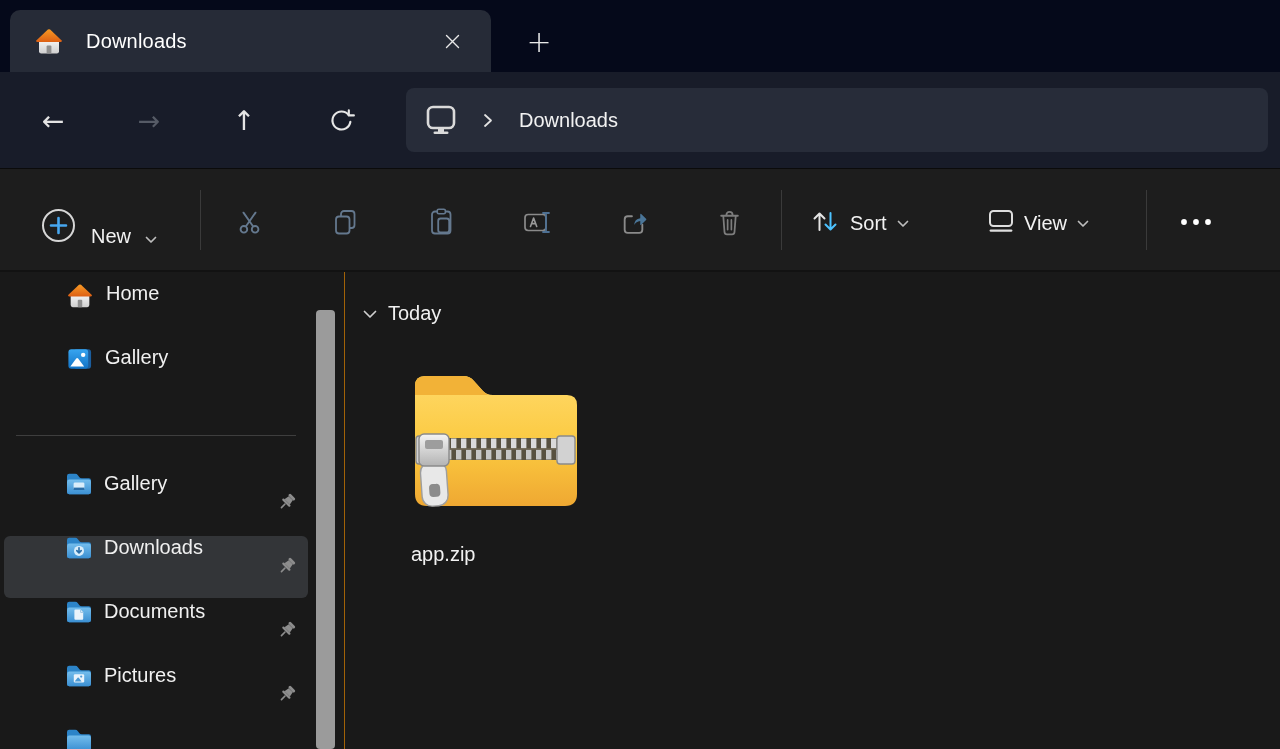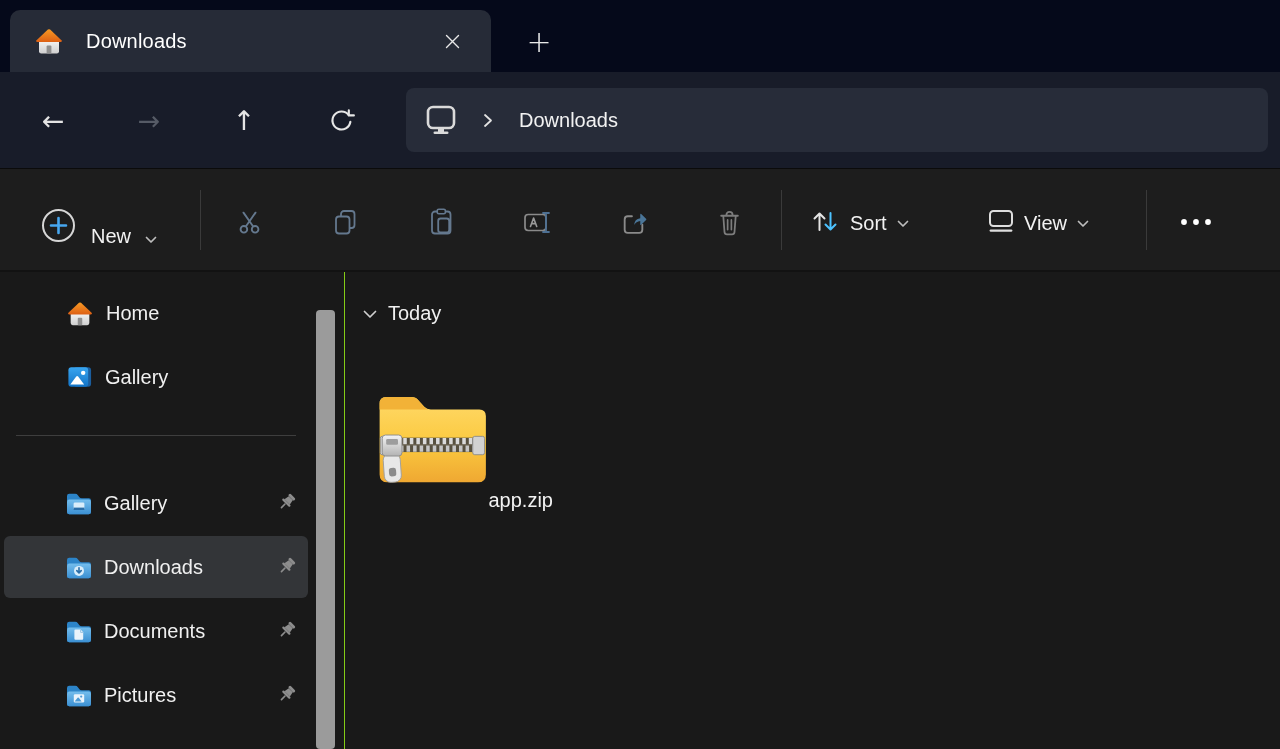--- a/index.html
+++ b/index.html
@@ -1,16 +1,16 @@
 <!DOCTYPE html>
 <html><head>
 <meta charset="utf-8">
 <style>
   html,body{margin:0;padding:0;background:#000;}
-  #app{position:relative;width:1280px;height:749px;overflow:hidden;background:#84cc16;
+  #app{position:relative;width:1280px;height:749px;overflow:hidden;background:#a16207;
        font-family:"Liberation Sans","DejaVu Sans",sans-serif;-webkit-font-smoothing:antialiased;}
   .glyph{font-family:"DejaVu Sans","Liberation Sans",sans-serif;}
 
   
   .titlebar{position:absolute;left:0;top:0;width:1280px;height:72px;background:#05091a;}
   .tab{position:absolute;left:10px;top:10px;width:481px;height:62px;background:#262b37;
        border-radius:10px 10px 0 0;display:flex;align-items:center;}
   .tab-fav{margin-left:24px;display:flex;}
   .tab-title{margin-left:22px;font-size:20px;color:#ffffff;letter-spacing:.2px;}
   .tab-close{position:absolute;right:20px;top:12px;width:38px;height:38px;display:flex;
@@ -36,35 +36,35 @@
   .tb-text{font-size:20px;color:#f2f2f2;}
   .new-btn{position:absolute;left:30px;top:25px;height:54px;display:flex;align-items:flex-end;
        gap:14px;padding:0 10px;border-radius:6px;}
   .tb-icon-btn{position:absolute;top:28px;width:56px;height:50px;display:flex;align-items:center;
        justify-content:center;border-radius:6px;}
   .tb-drop{position:absolute;top:27px;height:54px;display:flex;align-items:center;gap:10px;
        padding:0 10px;border-radius:6px;}
 
   
   .sidebar{position:absolute;left:0;top:272px;width:344px;height:477px;background:#191919;}
-  .side-item{position:absolute;left:4px;width:304px;height:62px;display:flex;align-items:center;
+  .side-item{position:absolute;left:4px;width:304px;height:62px;display:flex;
        border-radius:6px;}
   .side-item.selected{background:#333538;}
   .side-icon{margin-left:62px;display:flex;}
   .side-label{margin-left:12px;font-size:20px;color:#f0f0f0;}
   .side-pin{position:absolute;right:12px;top:21px;display:flex;}
   .side-divider{position:absolute;left:16px;top:163px;width:280px;height:1px;background:#3e3e3e;}
   .side-scrollbar{position:absolute;left:316px;top:38px;width:19px;height:439px;background:#9b9b9b;
        border-radius:4px;}
 
   .main{position:absolute;left:345px;top:272px;width:935px;height:477px;background:#191919;}
   .group-header{position:absolute;left:18px;top:30px;display:flex;align-items:center;gap:11px;}
   .group-label{font-size:20px;color:#f0f0f0;}
-  .file-tile{position:absolute;left:32px;top:82px;width:176px;display:flex;flex-direction:row;
-       align-items:flex-end;}
+  .file-tile{position:absolute;left:66px;top:82px;width:176px;display:flex;flex-direction:column;
+       align-items:flex-start;}
   .file-tile svg{margin-top:8px;}
   .file-label{margin-top:31px;font-size:20px;color:#f2f2f2;}
   .defs-holder{position:absolute;width:0;height:0;overflow:hidden;}
 </style>
 </head>
 <body>
 
 <div id="app">
 
   <svg class="defs-holder" aria-hidden="true">

